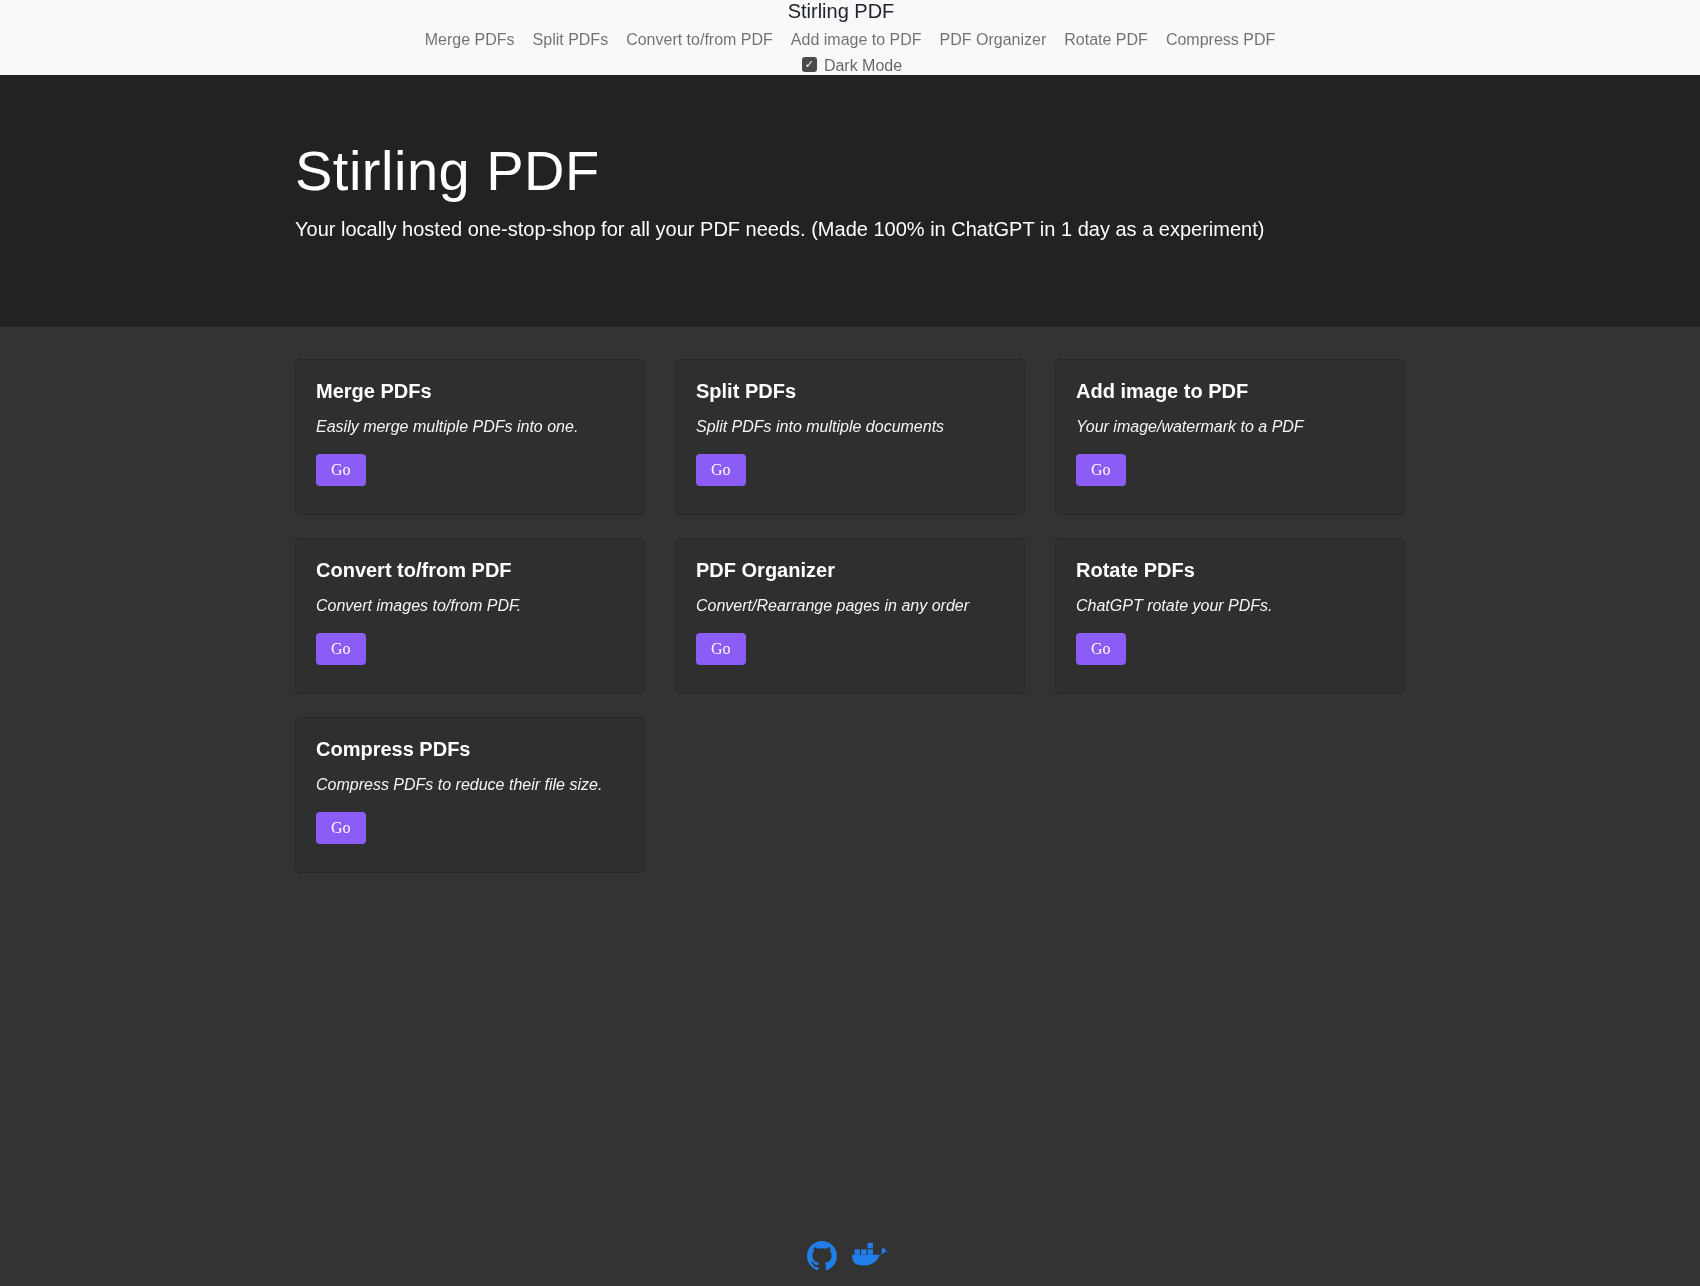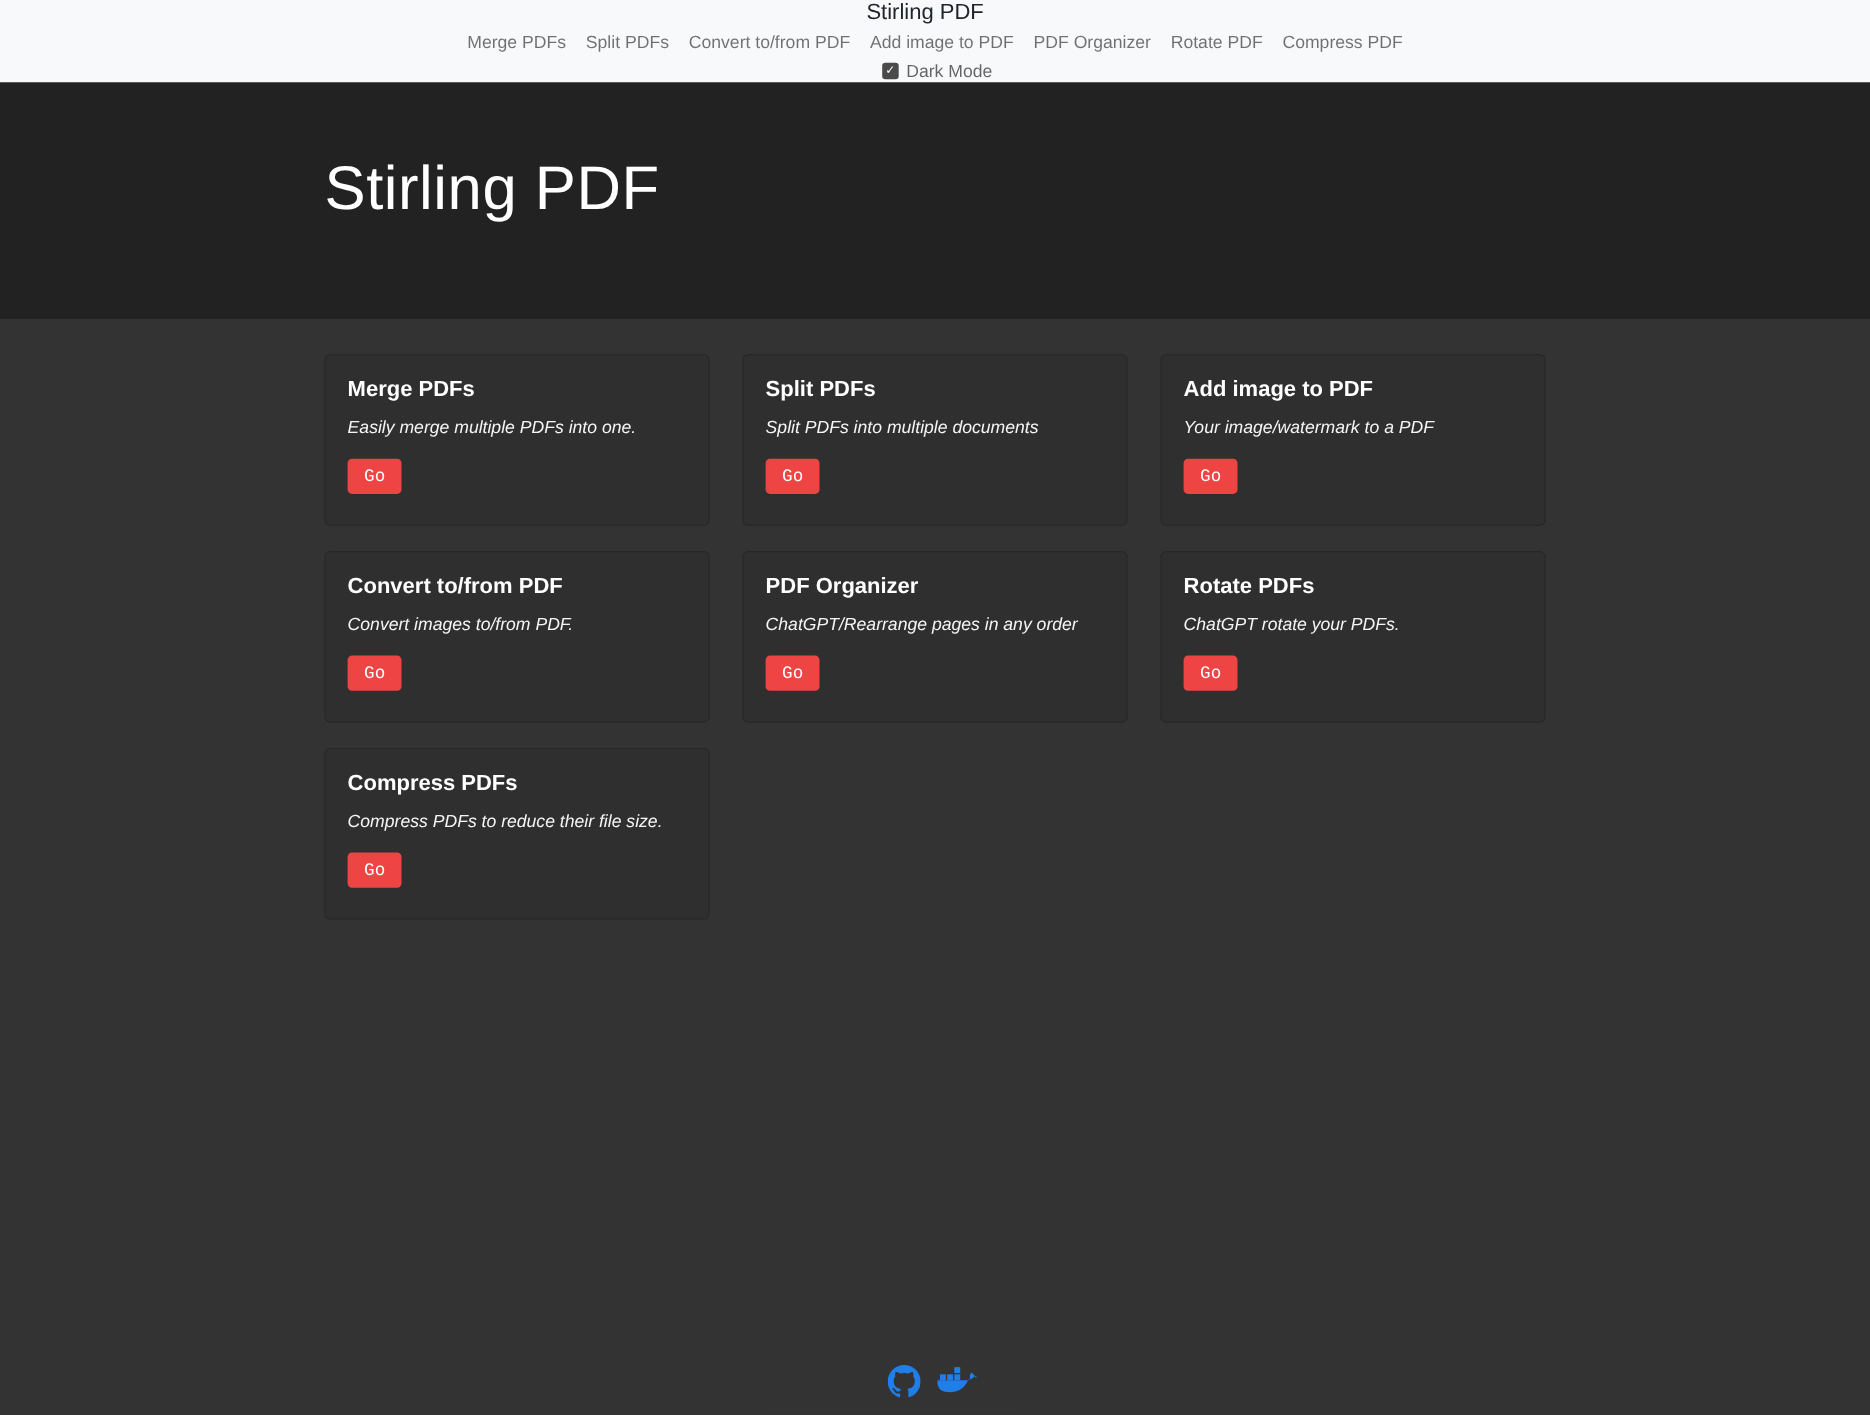--- a/index.html
+++ b/index.html
@@ -121,26 +121,26 @@
     margin-bottom: 15px;
   }
   .card-desc {
     color: #f5f5f5;
     font-size: 16px;
     margin-bottom: 18px;
     font-style: italic;
   }
   .go-btn {
     display: inline-block;
-    background: #ef4444;
+    background: #8b5cf6;
     color: #ffffff;
     border: none;
     border-radius: 4px;
     font-size: 16px;
-    font-family: Liberation Mono, monospace;
+    font-family: Liberation Serif, serif;
     padding: 7px 15px;
     cursor: pointer;
   }
 
   
   .spacer { flex: 1 1 auto; }
   .footer {
     display: flex;
     align-items: center;
     justify-content: center;
@@ -175,20 +175,21 @@
     <label class="dark-toggle">
       <span class="checkbox checked" id="dark-checkbox"></span>
       <span>Dark Mode</span>
     </label>
   </div>
 </nav>
 
 <header class="hero">
   <div class="container">
     <h1 class="hero-title">Stirling PDF</h1>
+    <p class="hero-subtitle">Your locally hosted one-stop-shop for all your PDF needs. (Made 100% in ChatGPT in 1 day as a experiment)</p>
   </div>
 </header>
 
 <main class="container main-area">
   <div class="cards-grid">
   <section class="card">
     <h3 class="card-title">Merge PDFs</h3>
     <p class="card-desc">Easily merge multiple PDFs into one.</p>
     <button class="go-btn">Go</button>
   </section>
@@ -206,21 +207,21 @@
   </section>
 
   <section class="card">
     <h3 class="card-title">Convert to/from PDF</h3>
     <p class="card-desc">Convert images to/from PDF.</p>
     <button class="go-btn">Go</button>
   </section>
 
   <section class="card">
     <h3 class="card-title">PDF Organizer</h3>
-    <p class="card-desc">ChatGPT/Rearrange pages in any order</p>
+    <p class="card-desc">Convert/Rearrange pages in any order</p>
     <button class="go-btn">Go</button>
   </section>
 
   <section class="card">
     <h3 class="card-title">Rotate PDFs</h3>
     <p class="card-desc">ChatGPT rotate your PDFs.</p>
     <button class="go-btn">Go</button>
   </section>
 
   <section class="card">

